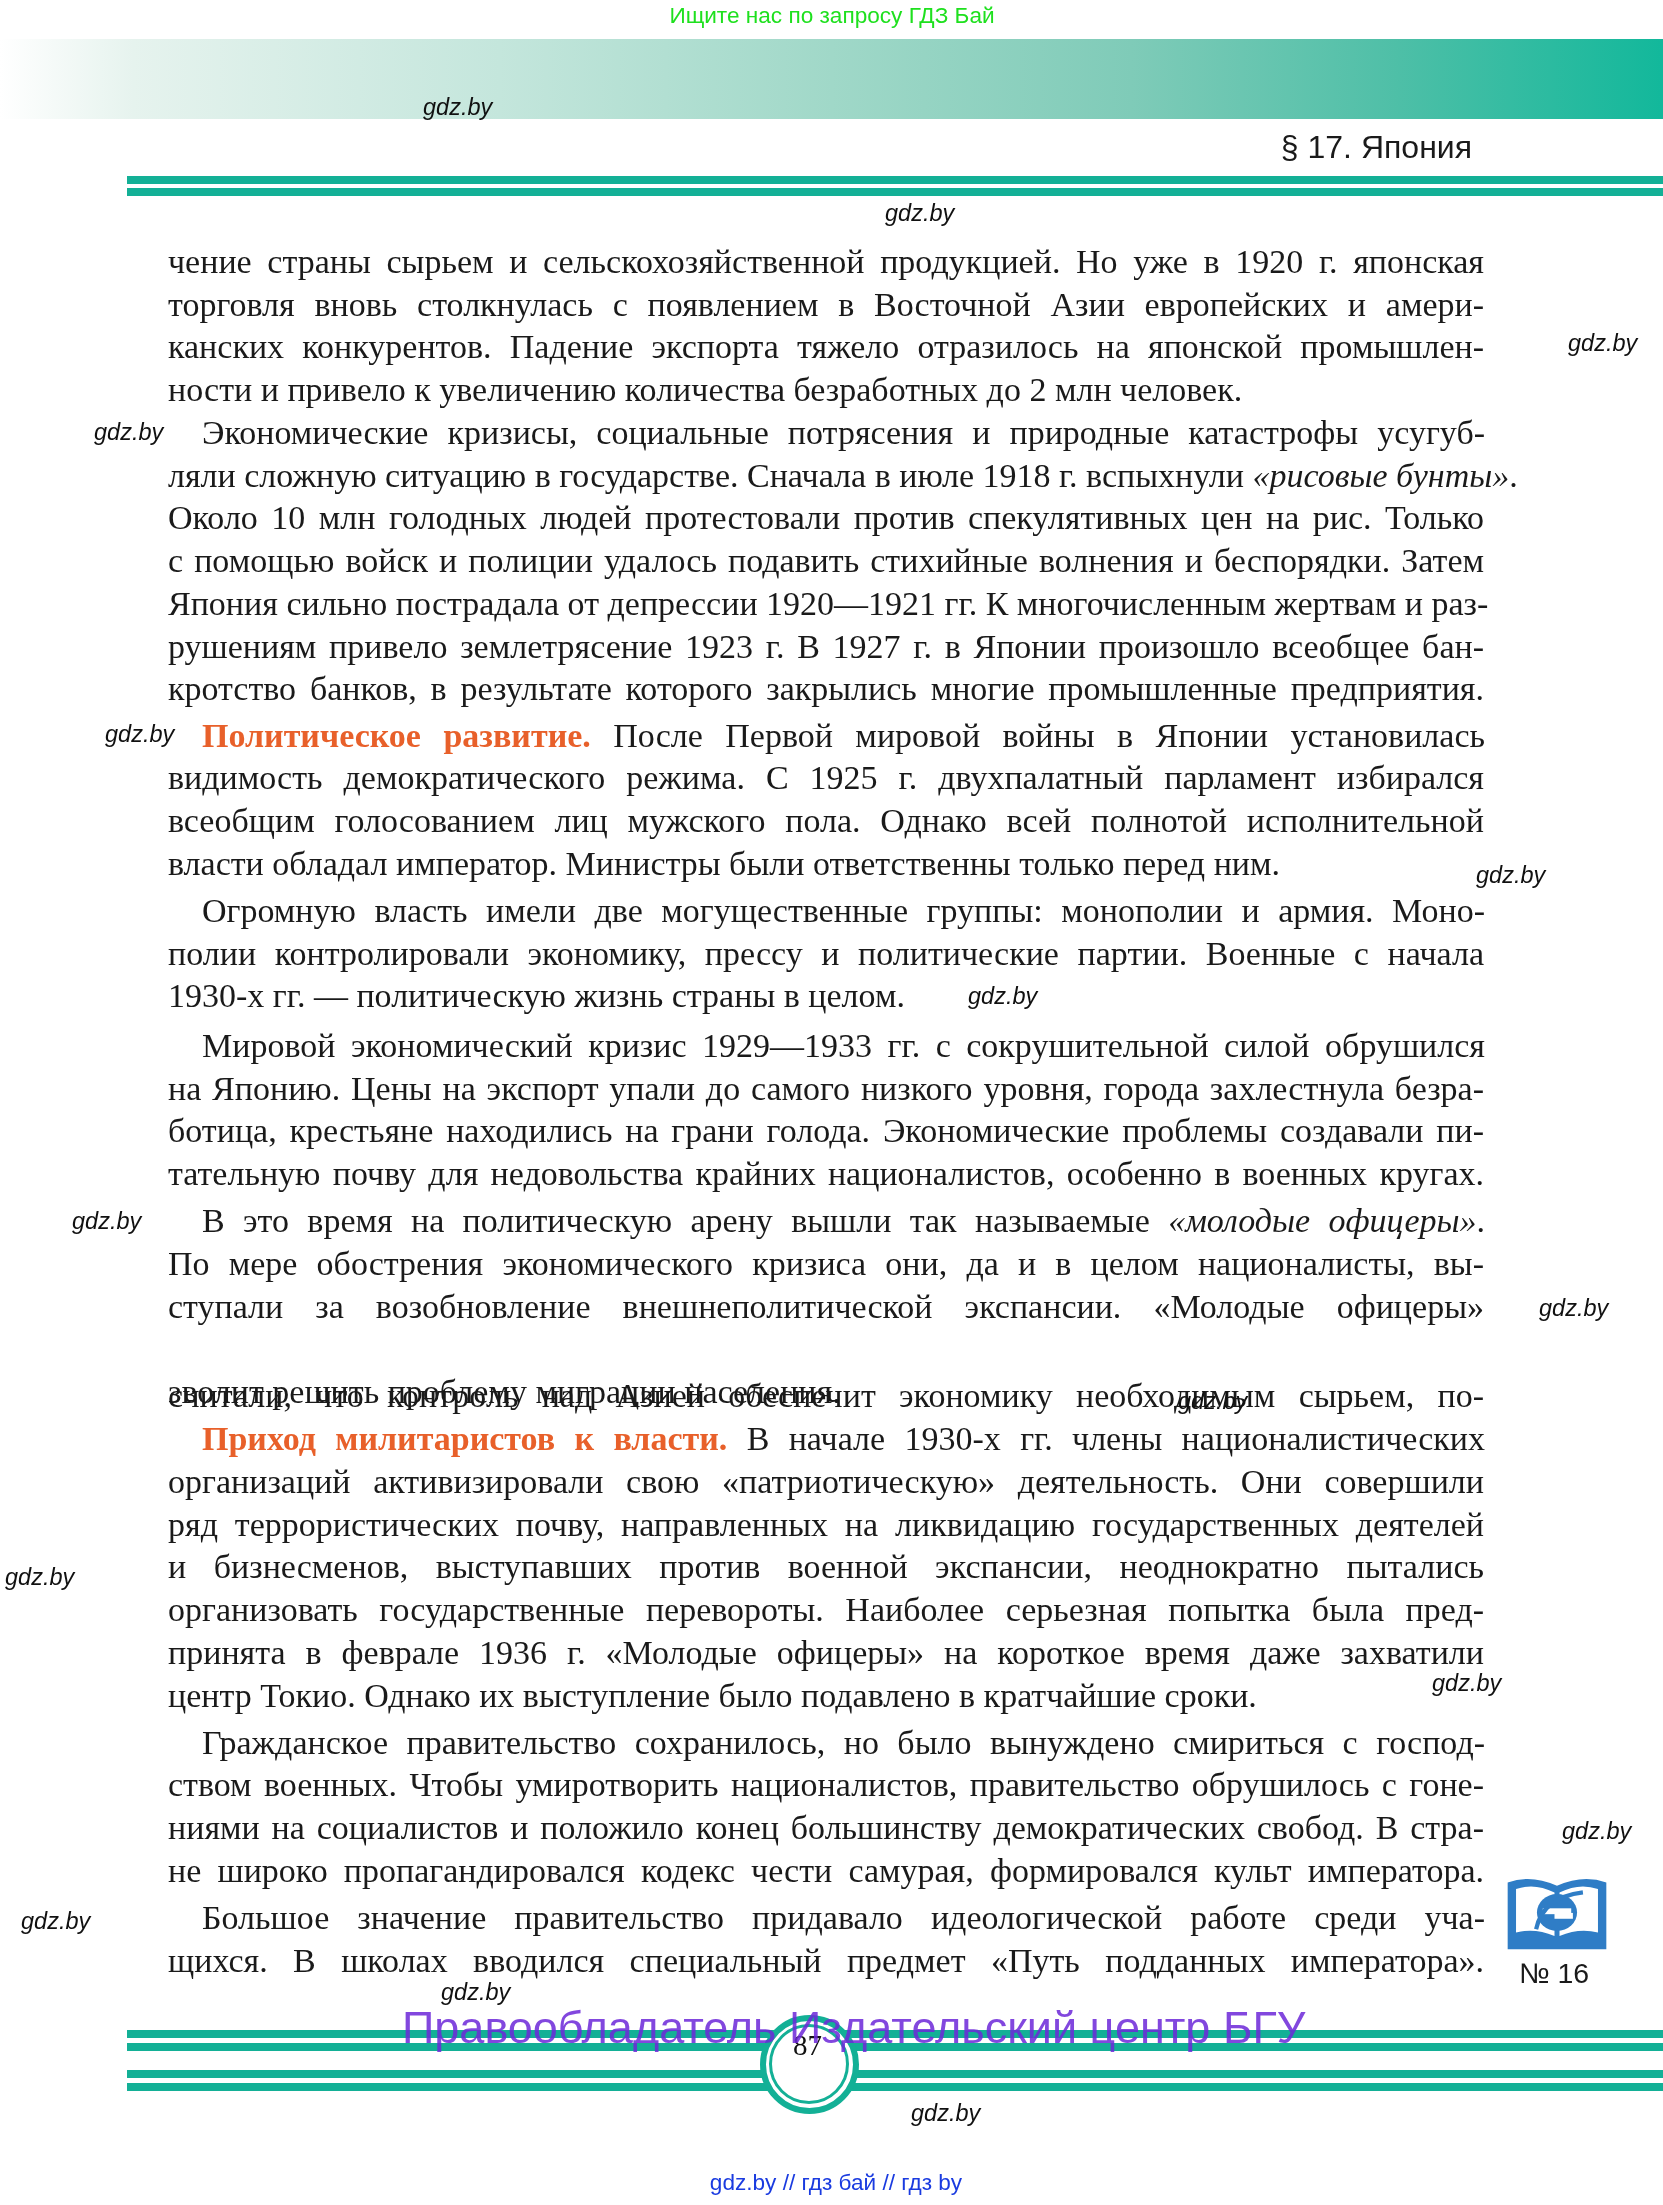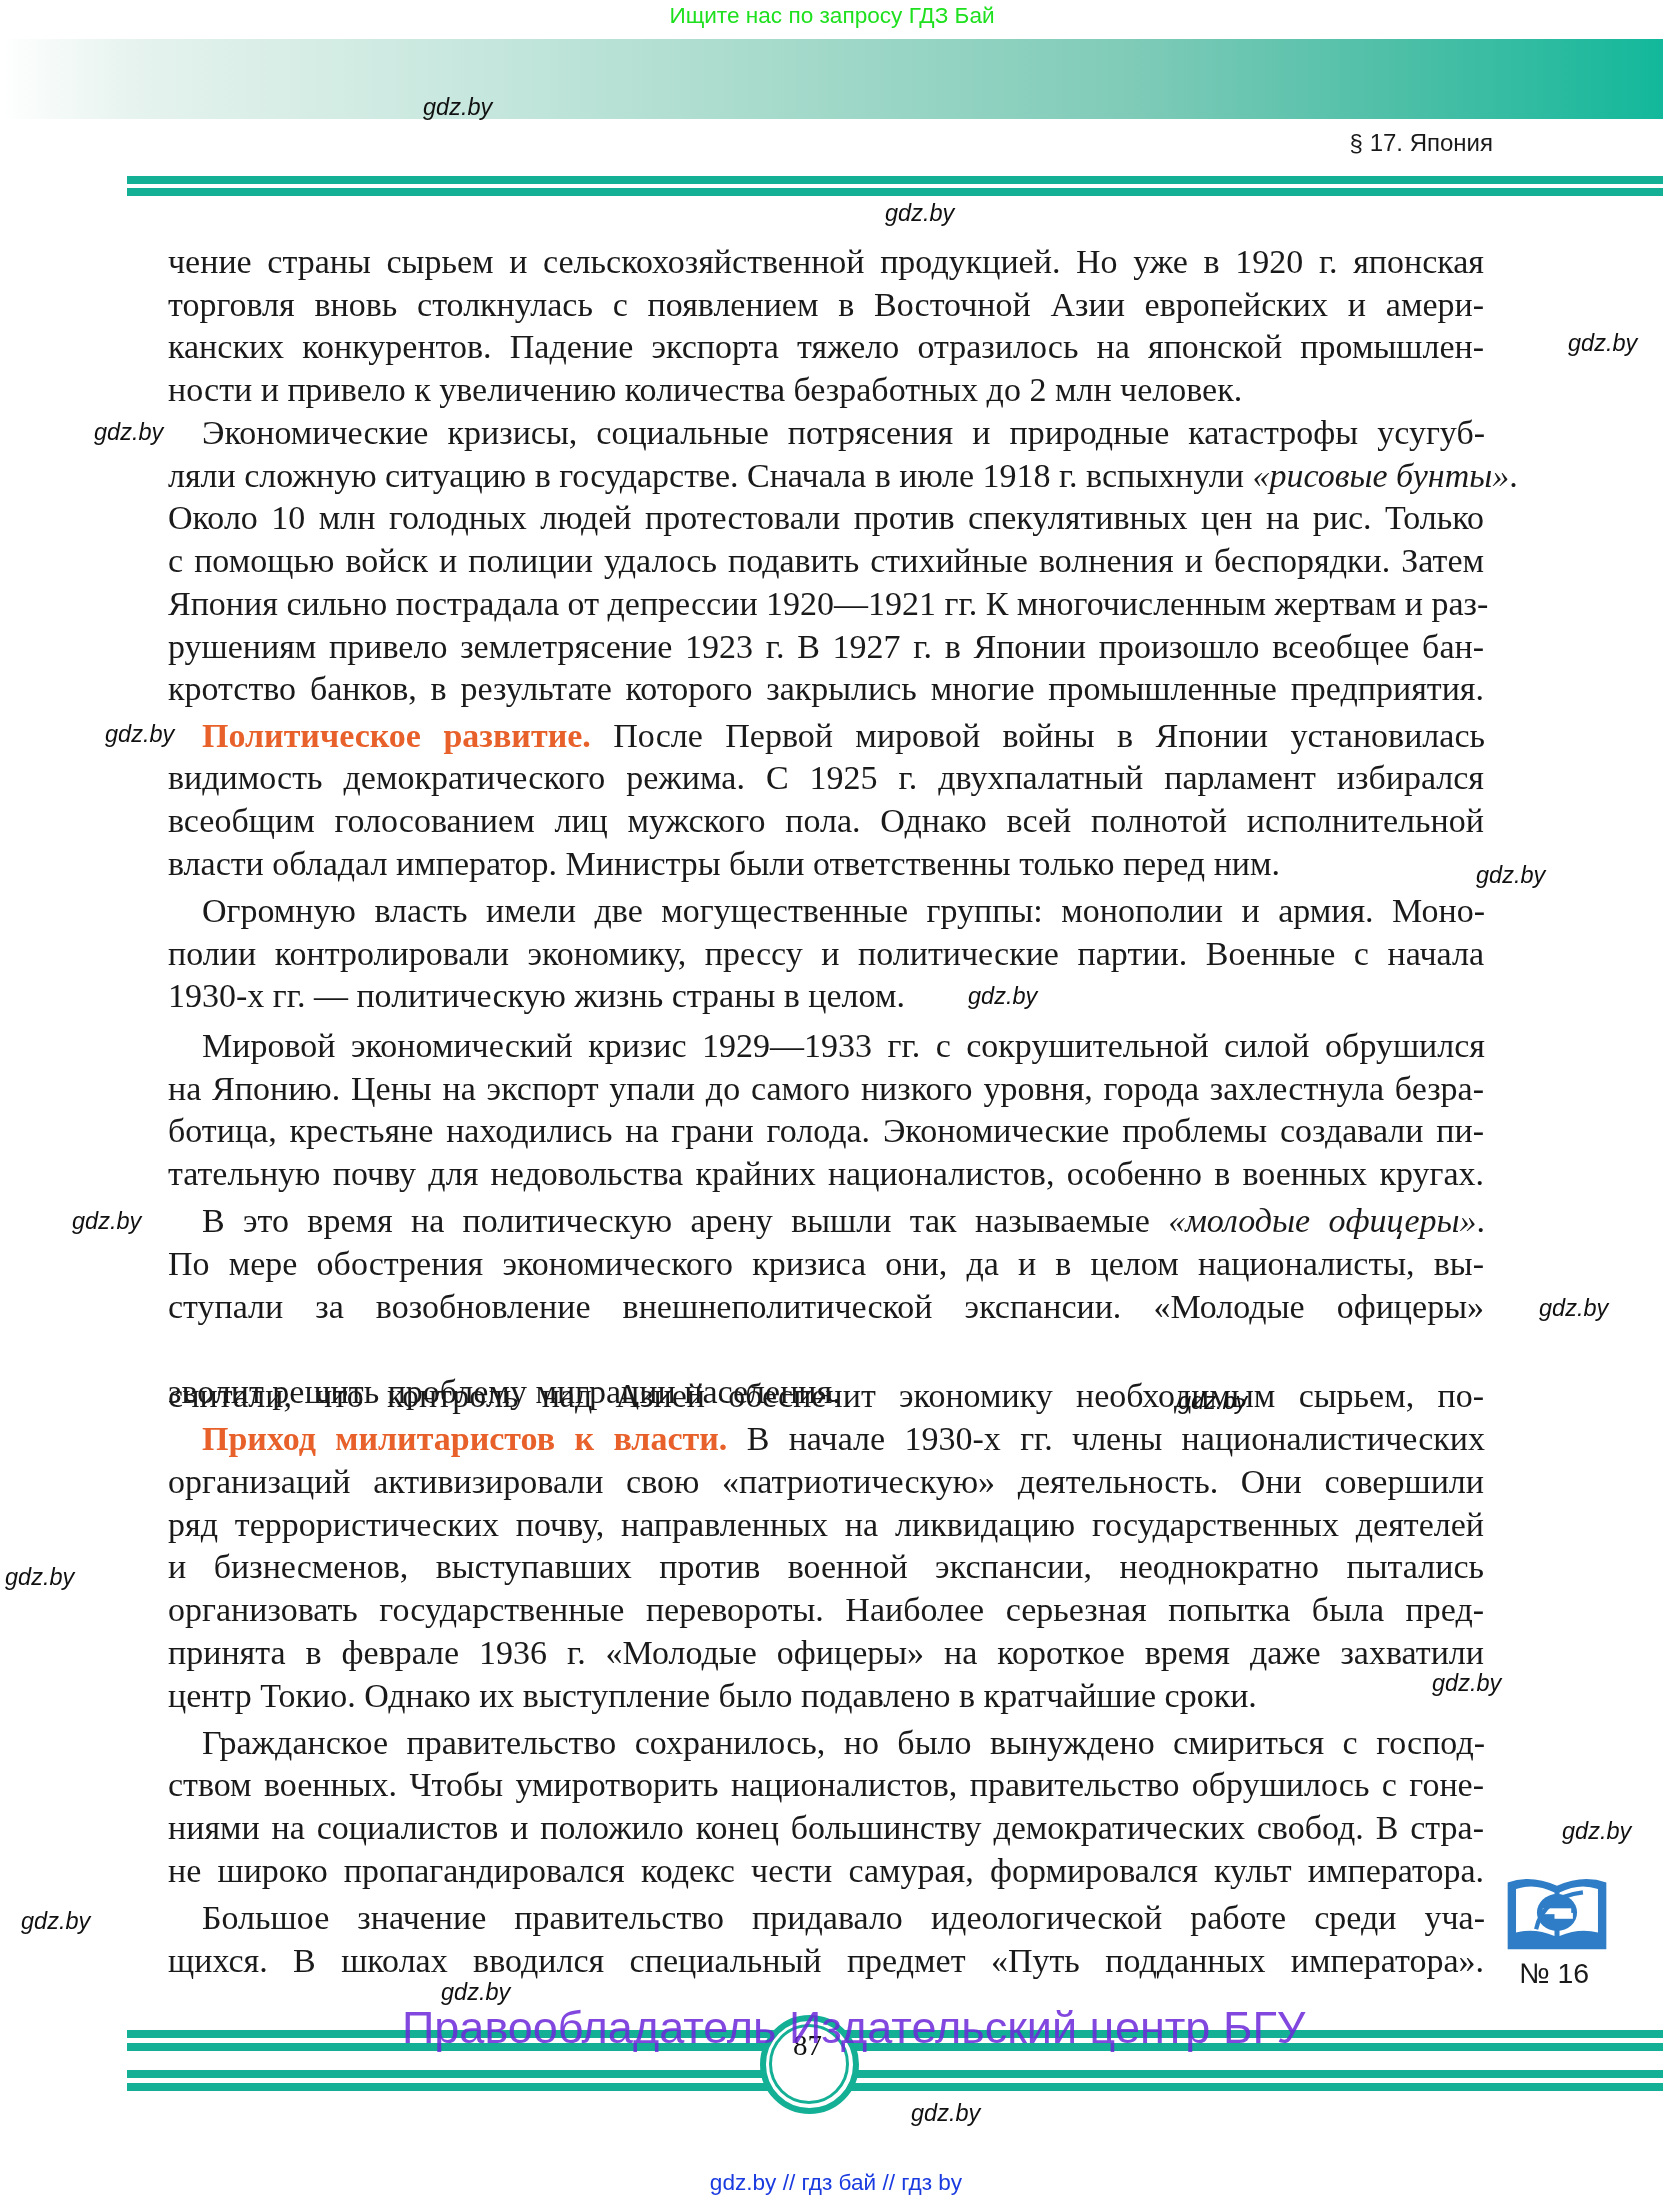--- a/index.html
+++ b/index.html
@@ -1,21 +1,21 @@
 <!DOCTYPE html>
 <html style="font-size:13.4px"><head>
 <meta charset="utf-8">
 <style>
   html, body { margin: 0; padding: 0; background: #ffffff; }
   body { width: 1664px; height: 2205px; position: relative; overflow: hidden; font-family: "Liberation Serif", serif; color: #1a1a1a; }
   .abs { position: absolute; }
   .topnote { left: 0; width: 1664px; top: 3.4px; text-align: center; font-family: "Liberation Sans", sans-serif; font-size: 22.6px; color: #1ee01e; }
   .band { left: 0; top: 39px; width: 1664px; height: 80px; background: linear-gradient(to right, #ffffff 0%, #e6f3ee 8%, #c4e6dc 30%, #a0d8c8 50%, #7fcbb8 68%, #4ebfa7 84%, #12b89b 100%); }
   .rule { left: 127px; right: 0; height: 7.5px; background: #13b096; }
-  .title { right: 171px; top: 129px; font-family: "Liberation Sans", sans-serif; font-size: 24px; color: #1a1a1a; }
+  .title { right: 192px; top: 129px; font-family: "Liberation Sans", sans-serif; font-size: 32px; color: #1a1a1a; }
   .wm { font-family: "Liberation Sans", sans-serif; font-size: 23.5px; color: #111; font-style: italic; }
   .line { left: 168px; width: 1316px; height: 43px; font-size: 34px; line-height: 43px; text-align: justify; text-align-last: justify; white-space: nowrap; }
   .line.nojust { text-align-last: left; }
   .line.indent { padding-left: 34px; width: 1283px; }
   .hl { color: #e8602a; font-weight: bold; }
   .it { font-style: italic; }
   .pagecircle { left: 760px; top: 2015px; width: 87px; height: 87px; border-radius: 50%; border: 6.7px solid #13b096; background: #fff; box-sizing: content-box; }
   .pagecircle-inner { position: absolute; left: 5px; top: 5px; width: 74px; height: 74px; border-radius: 50%; border: 3.4px solid #13b096; box-sizing: content-box; left: 3.4px; top: 3.4px; }
   .pagenum { left: 760px; top: 2029px; width: 101px; text-align: center; font-size: 29px; font-family: "Liberation Serif", serif; color: #111; }
   .pink { left: 402px; top: 2002px; font-family: Liberation Sans, sans-serif; font-size: 45px; color: #6d28d9; opacity: 0.85; white-space: nowrap; }

